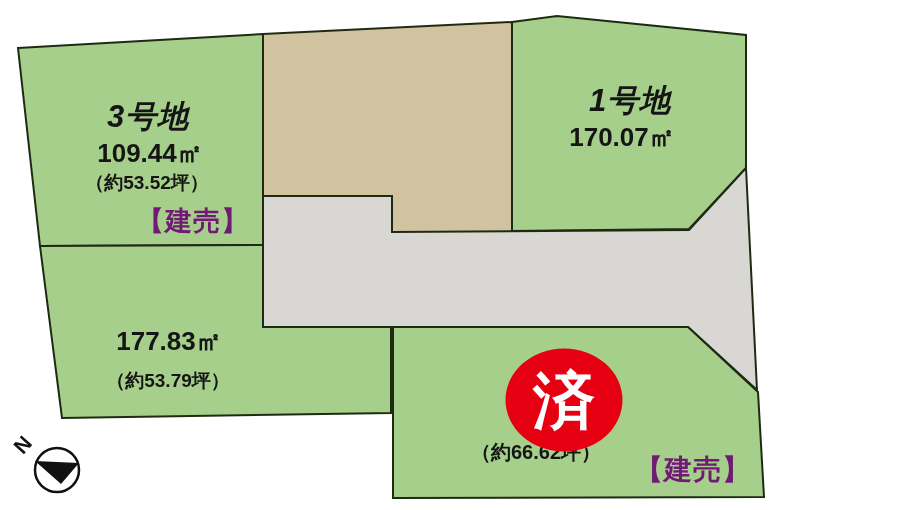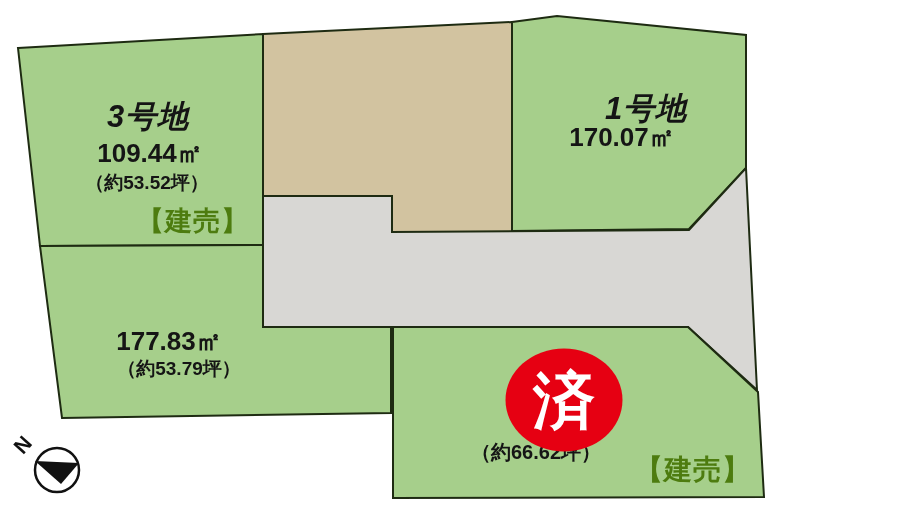--- a/index.html
+++ b/index.html
@@ -29,21 +29,21 @@
     transform: translate(-50%, -50%);
     white-space: nowrap;
     color: #151515;
     font-weight: bold;
     line-height: 1;
     z-index: 2;
   }
   .name  { font-size: 31px; letter-spacing: 1px; font-style: italic; }
   .area  { font-size: 26px; }
   .tsubo { font-size: 19px; }
-  .sale  { color: #4d7c0f; font-size: 27px; letter-spacing: 1px; }
+  .sale  { color: #701a75; font-size: 27px; letter-spacing: 1px; }
 
   .sold-badge {
     position: absolute;
     left: 564px;
     top: 400px;
     width: 117px;
     height: 103px;
     transform: translate(-50%, -50%);
     background: #e60012;
     border-radius: 50%;
@@ -80,24 +80,24 @@
       <polygon class="compass-needle" points="35,461 79,463 61,484"></polygon>
       <text class="compass-n" x="18" y="452" transform="rotate(-48 24 448)">N</text>
     </g>
   </svg>
 
   <div class="lbl name" style="left:148px; top:116px;">3号地</div>
   <div class="lbl area" style="left:150px; top:153px;">109.44㎡</div>
   <div class="lbl tsubo" style="left:147px; top:182px;">（約53.52坪）</div>
   <div class="lbl sale" style="left:193px; top:221px;">【建売】</div>
 
-  <div class="lbl name" style="left:646px; top:100px;margin-top:8px;">1号地</div>
+  <div class="lbl name" style="left:630px; top:100px;">1号地</div>
   <div class="lbl area" style="left:622px; top:137px;">170.07㎡</div>
 
   <div class="lbl area" style="left:169px; top:341px;text-align:right;">177.83㎡</div>
-  <div class="lbl tsubo" style="left:168px; top:368px;margin-left:11px;">（約53.79坪）</div>
+  <div class="lbl tsubo" style="left:168px; top:380px;">（約53.79坪）</div>
 
   <div class="lbl tsubo" style="left:536px; top:452px; font-size:20px;">（約66.62坪）</div>
   <div class="lbl sale" style="left:693px; top:470px; font-size:28px;">【建売】</div>
 
   <div class="sold-badge">済</div>
 
 </div>
 
 </body></html>

